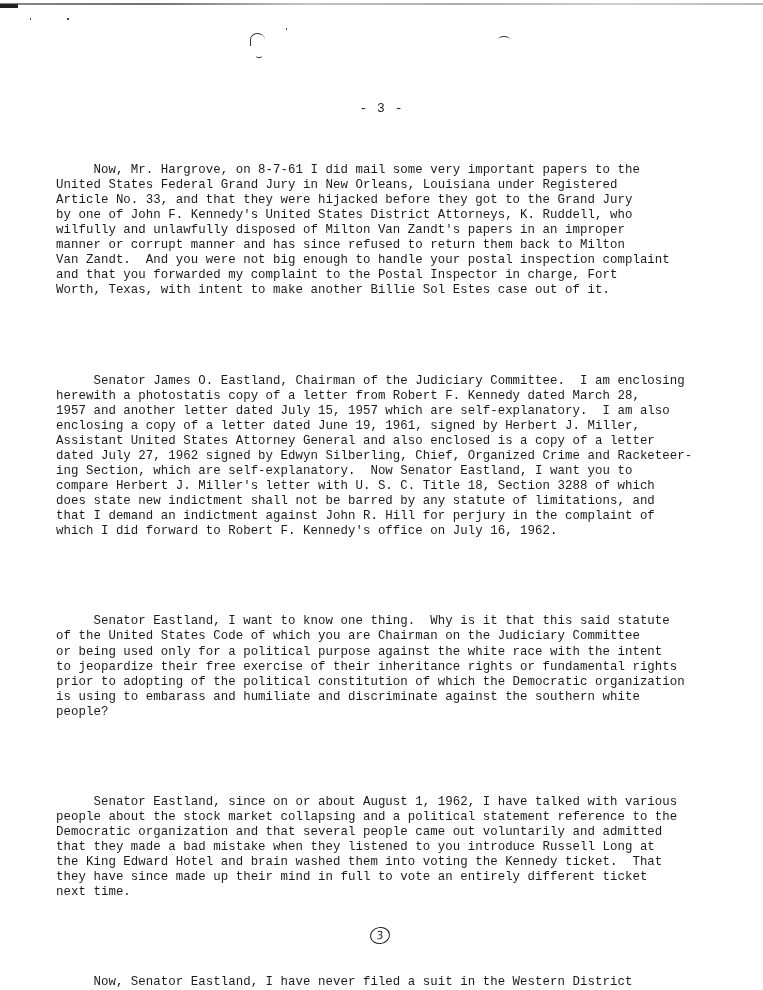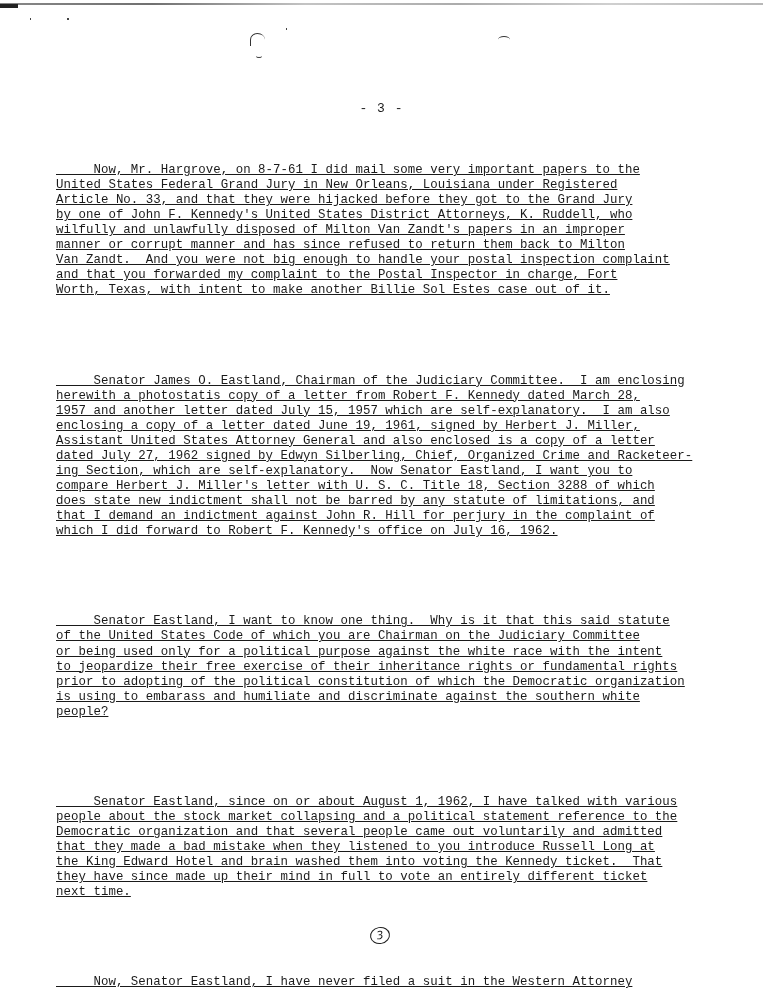--- a/index.html
+++ b/index.html
@@ -58,21 +58,21 @@
     top: 133px;
     width: 700px;
   }
   .para {
     margin: 0 0 15px 0;
     font-size: 12.4px;
     line-height: 15.05px;
     white-space: pre;
     letter-spacing: 0.05px;
   }
-  .para .line { display: block; text-decoration: underline; }
+  .para .line { display: block; }
   .circled-number {
     position: absolute;
     left: 370px;
     top: 927px;
     width: 18px;
     height: 15px;
     border: 1.3px solid #222;
     border-radius: 50%;
     font-family: "DejaVu Sans", sans-serif;
     font-style: italic;
@@ -105,17 +105,17 @@
   <p class="para">
     <span class="line">     Senator James O. Eastland, Chairman of the Judiciary Committee.  I am enclosing</span><span class="line">herewith a photostatis copy of a letter from Robert F. Kennedy dated March 28,</span><span class="line">1957 and another letter dated July 15, 1957 which are self-explanatory.  I am also</span><span class="line">enclosing a copy of a letter dated June 19, 1961, signed by Herbert J. Miller,</span><span class="line">Assistant United States Attorney General and also enclosed is a copy of a letter</span><span class="line">dated July 27, 1962 signed by Edwyn Silberling, Chief, Organized Crime and Racketeer-</span><span class="line">ing Section, which are self-explanatory.  Now Senator Eastland, I want you to</span><span class="line">compare Herbert J. Miller's letter with U. S. C. Title 18, Section 3288 of which</span><span class="line">does state new indictment shall not be barred by any statute of limitations, and</span><span class="line">that I demand an indictment against John R. Hill for perjury in the complaint of</span><span class="line">which I did forward to Robert F. Kennedy's office on July 16, 1962.</span>
   </p>
   <p class="para">
     <span class="line">     Senator Eastland, I want to know one thing.  Why is it that this said statute</span><span class="line">of the United States Code of which you are Chairman on the Judiciary Committee</span><span class="line">or being used only for a political purpose against the white race with the intent</span><span class="line">to jeopardize their free exercise of their inheritance rights or fundamental rights</span><span class="line">prior to adopting of the political constitution of which the Democratic organization</span><span class="line">is using to embarass and humiliate and discriminate against the southern white</span><span class="line">people?</span>
   </p>
   <p class="para">
     <span class="line">     Senator Eastland, since on or about August 1, 1962, I have talked with various</span><span class="line">people about the stock market collapsing and a political statement reference to the</span><span class="line">Democratic organization and that several people came out voluntarily and admitted</span><span class="line">that they made a bad mistake when they listened to you introduce Russell Long at</span><span class="line">the King Edward Hotel and brain washed them into voting the Kennedy ticket.  That</span><span class="line">they have since made up their mind in full to vote an entirely different ticket</span><span class="line">next time.</span>
   </p>
   <p class="para">
-    <span class="line">     Now, Senator Eastland, I have never filed a suit in the Western Attorney</span>
+    <span class="line">     Now, Senator Eastland, I have never filed a suit in the Western District</span>
   </p>
 </div>
 
 <div class="circled-number">3</div>
 
 </body></html>

